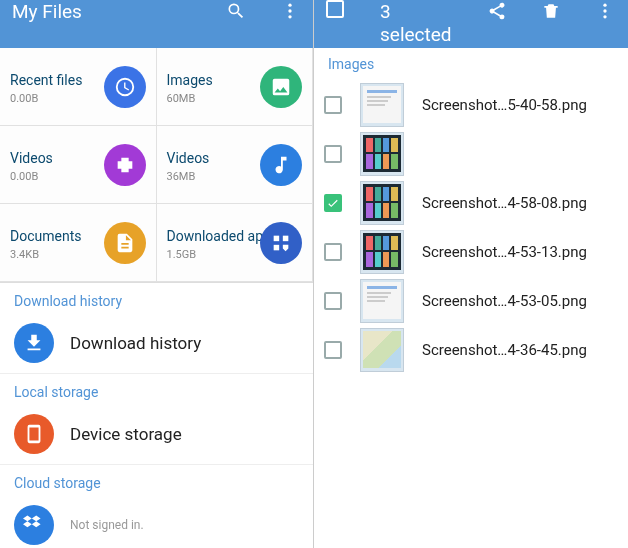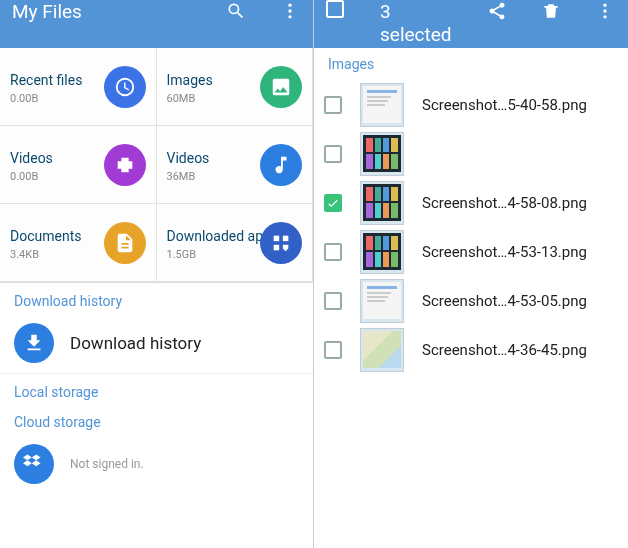--- a/index.html
+++ b/index.html
@@ -184,20 +184,28 @@
   <div class="row">
     <div class="rcircle" id="dh-circ" style="background: rgb(44, 127, 224);">
         <svg viewBox="0 0 24 24">
           <path d="M19 9h-4V3H9v6H5l7 7 7-7zM5 18v2h14v-2z"></path>
         </svg>
       </div>
     <div class="rtext">Download history</div>
   </div>
 
   <div class="section-header">Local storage</div>
+  <div class="row">
+    <div class="rcircle" id="ls-circ" style="background: rgb(232, 90, 42);">
+        <svg viewBox="0 0 24 24">
+          <path d="M7 2h10a2 2 0 012 2v16a2 2 0 01-2 2H7a2 2 0 01-2-2V4a2 2 0 012-2zm0 3v14h10V5z"></path>
+        </svg>
+      </div>
+    <div class="rtext">Device storage</div>
+  </div>
 
   <div class="section-header">Cloud storage</div>
   <div class="row" style="border-bottom:none">
     <div class="rcircle" id="cs-circ" style="background: rgb(44, 127, 224);">
         <svg viewBox="0 0 24 24">
           <path d="M6 2l6 4-6 4-6-4zm12 0l6 4-6 4-6-4zM6 10l6 4-6 4-6-4zm12 0l6 4-6 4-6-4z" transform="translate(-0 0) scale(0.8)"></path>
         </svg>
       </div>
     <div>
       <div class="rsub">Not signed in.</div>

